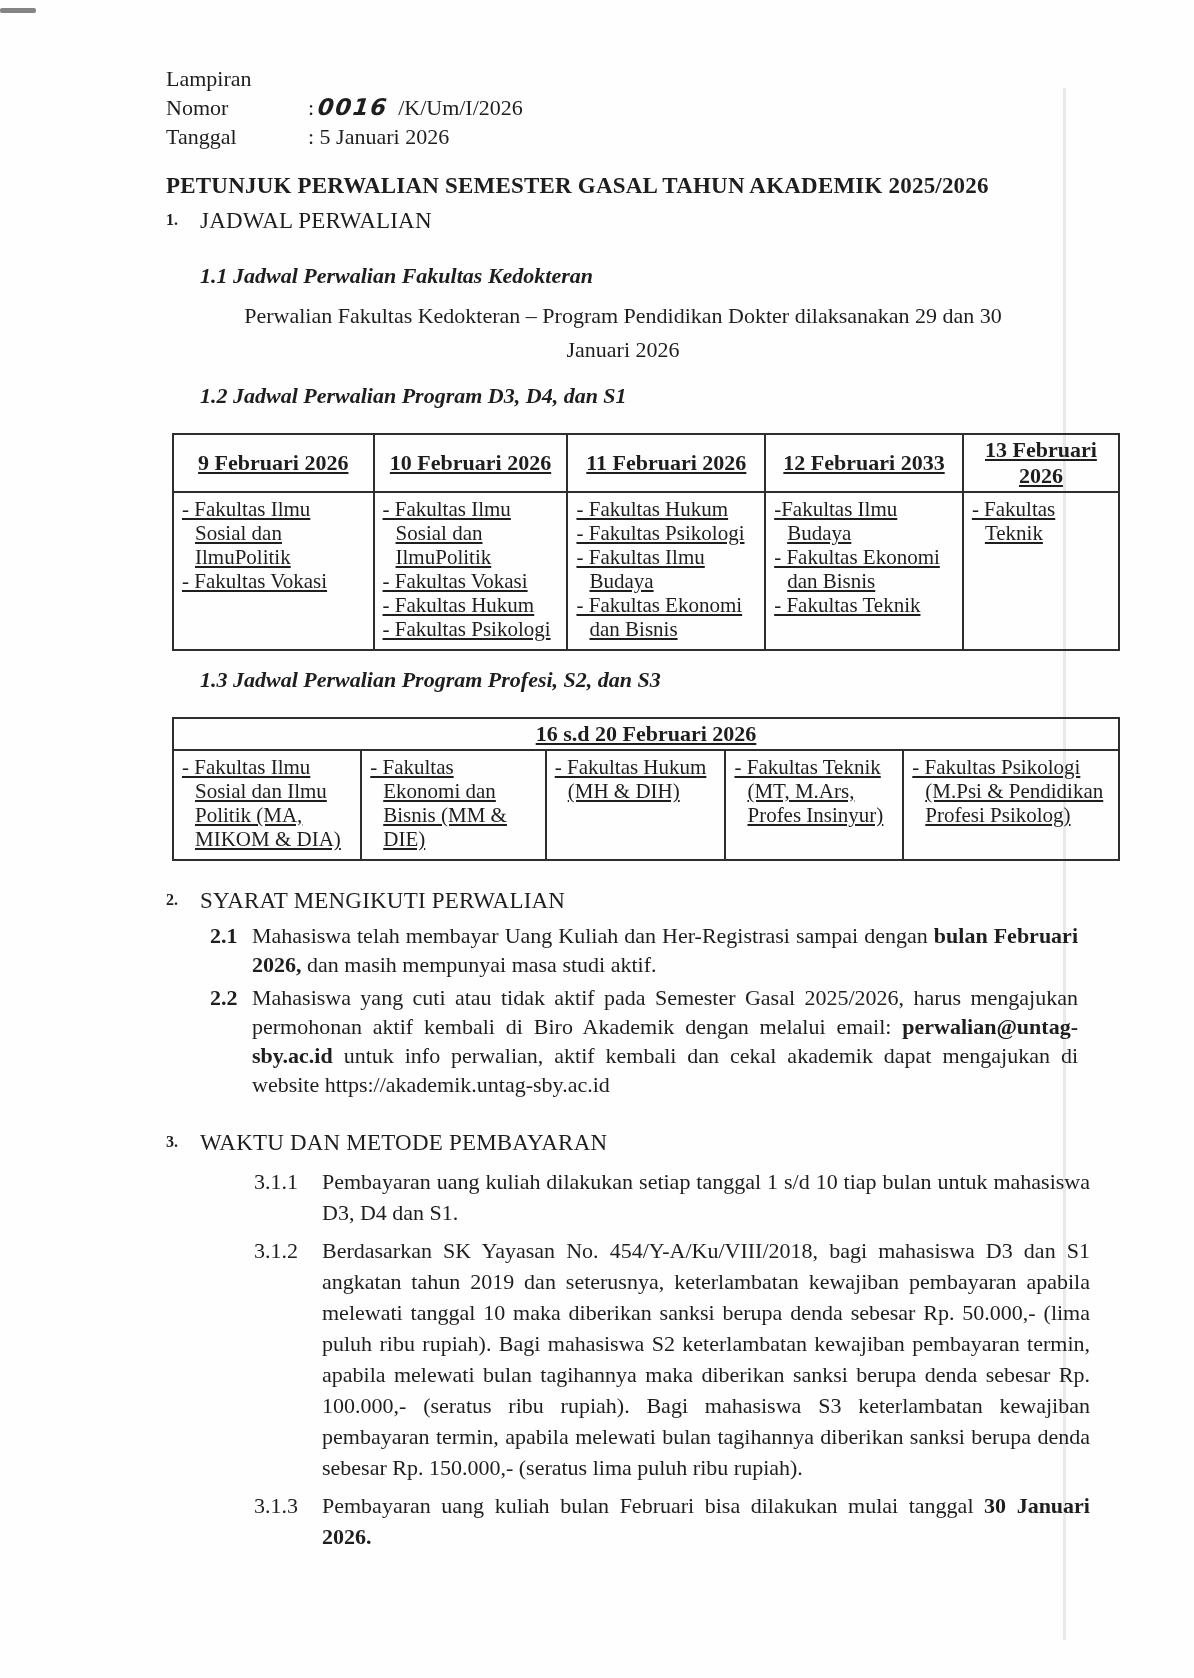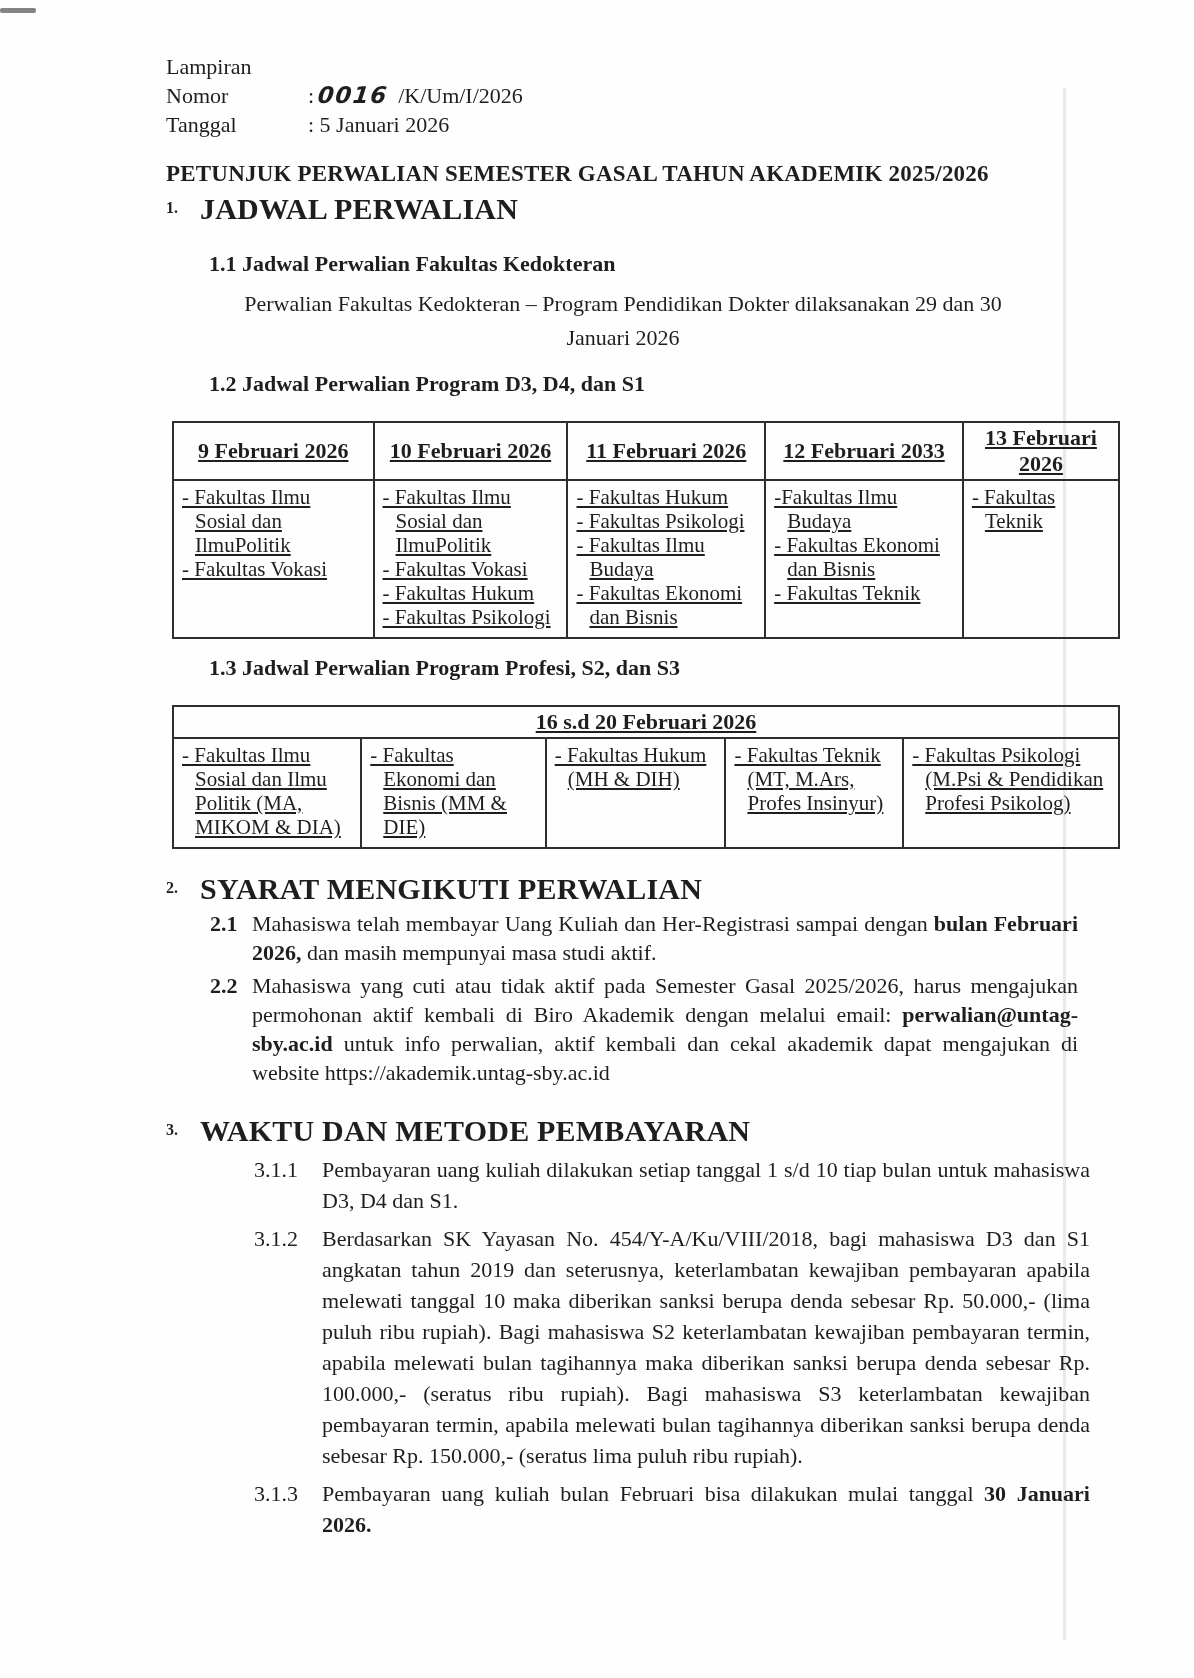--- a/index.html
+++ b/index.html
@@ -14,21 +14,21 @@
   }
   
   .scan-corner-mark {
     position:absolute; left:0; top:8px; width:36px; height:5px;
     background:#6e6e6e; border-radius:2px; opacity:.85;
   }
   .scan-vline {
     position:absolute; left:1063px; top:88px; width:3px; height:1552px;
     background:#d7d7d7; opacity:.55;
   }
-  .content { position:absolute; left:166px; top:52px; width:954px; }
+  .content { position:absolute; left:166px; top:64px; width:954px; }
 
   
   .hdr-row { display:flex; line-height:29px; font-size:22px; }
   .hdr-label { width:142px; }
   .hdr-value { }
   .handwritten {
     display:inline-block;
     font-family:"DejaVu Sans", sans-serif;
     font-style:italic; font-weight:600;
     font-size:23px; letter-spacing:1.5px;
@@ -36,24 +36,24 @@
     margin:0 10px 0 4px;
   }
 
   .doc-title {
     margin-top:20px; font-weight:bold; font-size:23px; line-height:30px;
     letter-spacing:.2px;
   }
 
   .sec-row { display:flex; margin-top:4px; }
   .sec-num { width:34px; font-weight:bold; font-size:16px; padding-top:6px; }
-  .sec-heading { font-weight:bold; font-size:30px; line-height:32px; letter-spacing:.2px; }
+  .sec-heading { font-weight:normal; font-size:23px; line-height:32px; letter-spacing:.2px; }
 
   .subsec-heading {
-    margin:24px 0 0 43px; font-weight:bold; font-size:22px; line-height:30px;
+    margin:24px 0 0 34px; font-weight:bold; font-size:22px; line-height:30px;font-style:italic;
   }
   .subsec-heading.tight { margin-top:14px; }
   .body-para {
     margin:8px 0 0 62px; width:790px; font-size:22px; line-height:34px;text-align:center;
   }
 
   
   table.sched {
     border-collapse:collapse; table-layout:fixed;
     width:948px; margin:22px 0 0 6px;text-decoration:underline;

